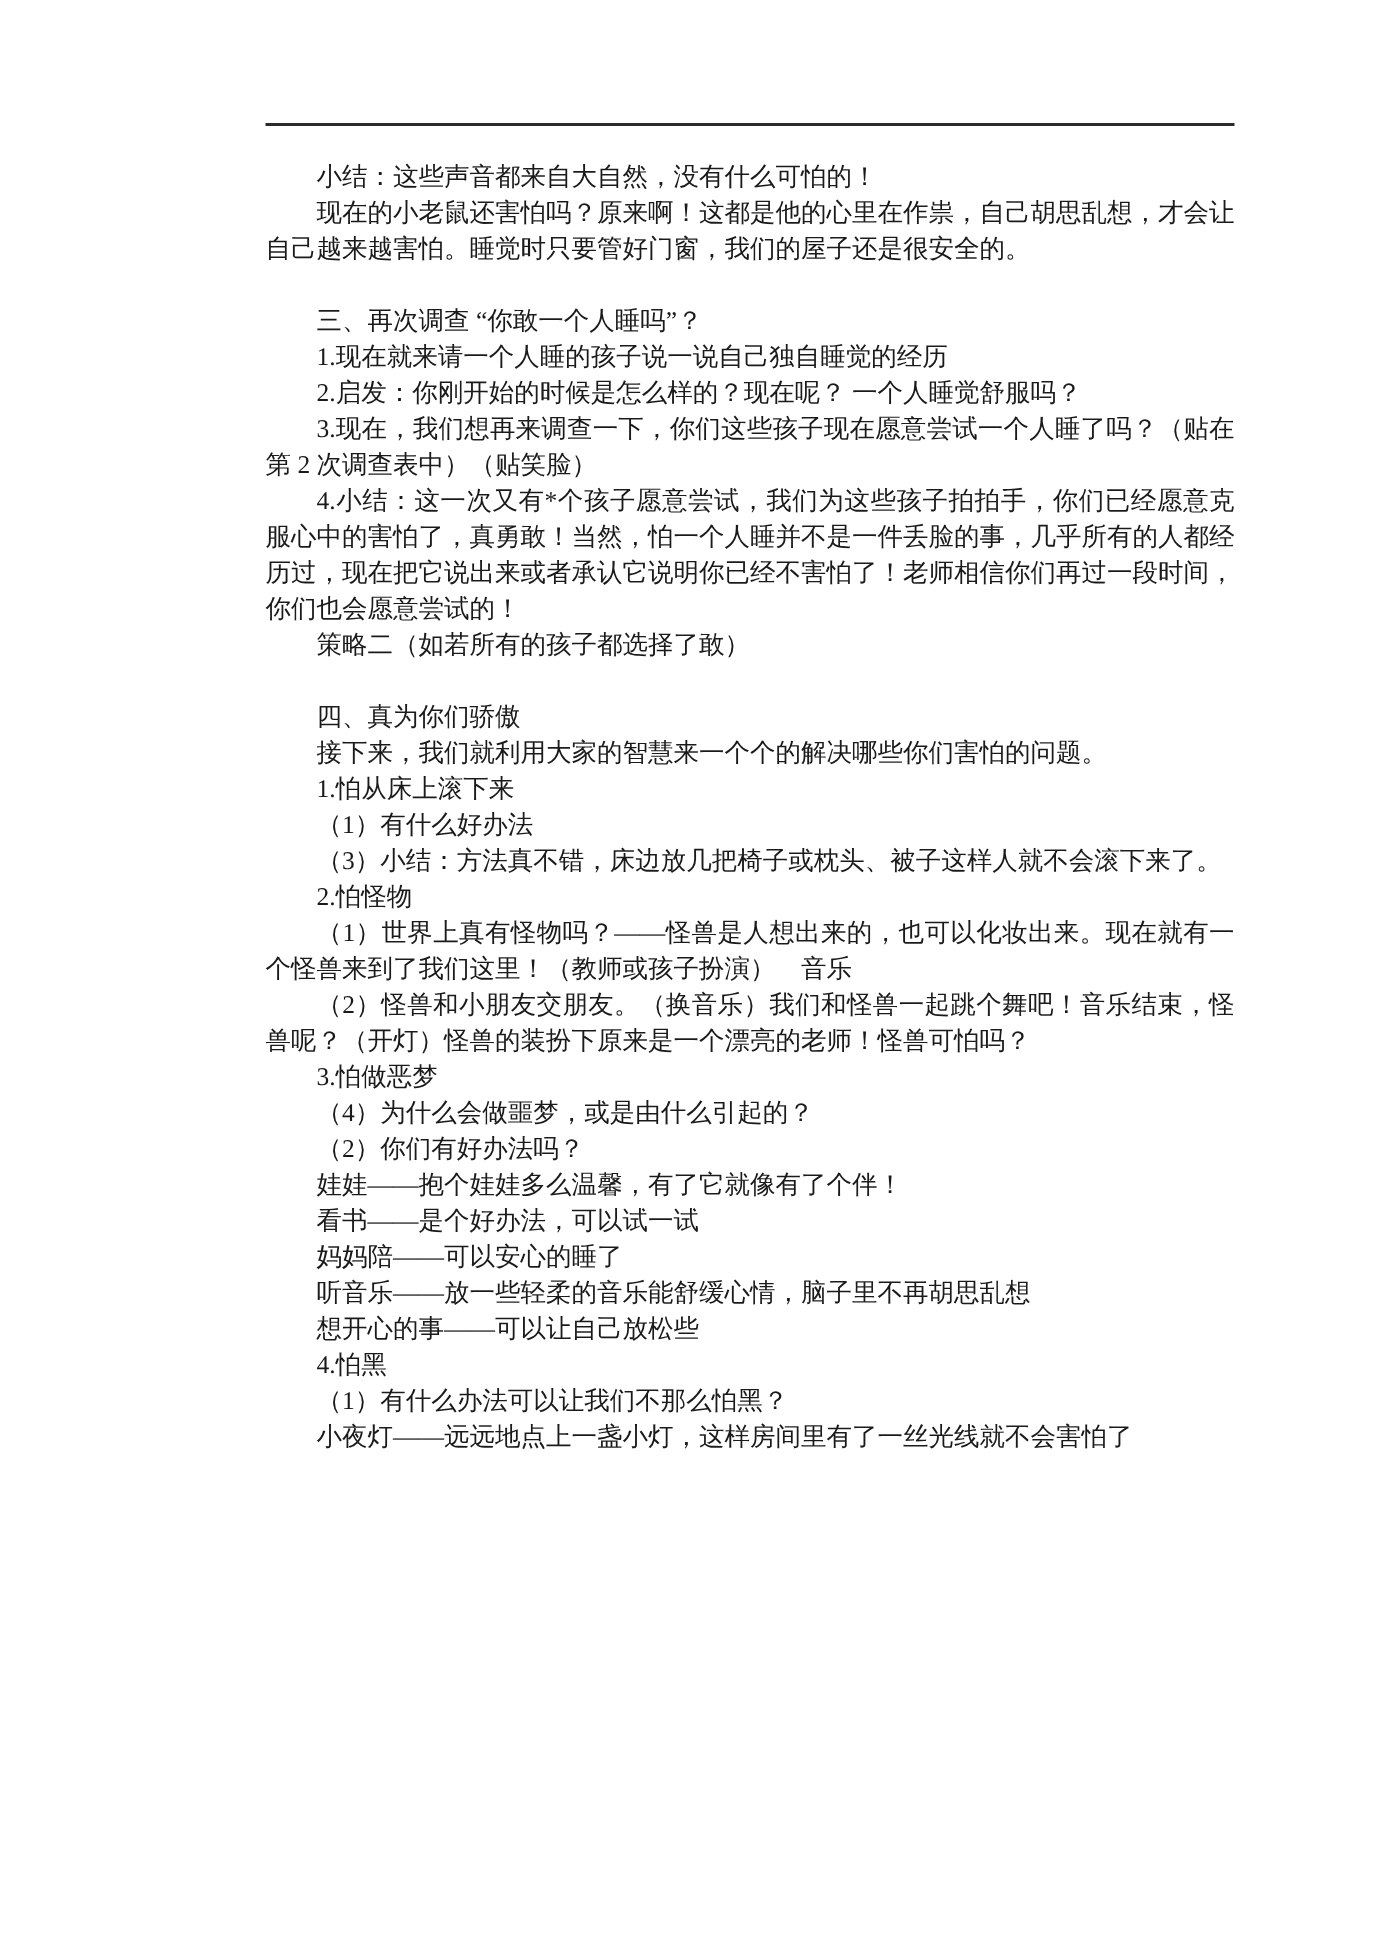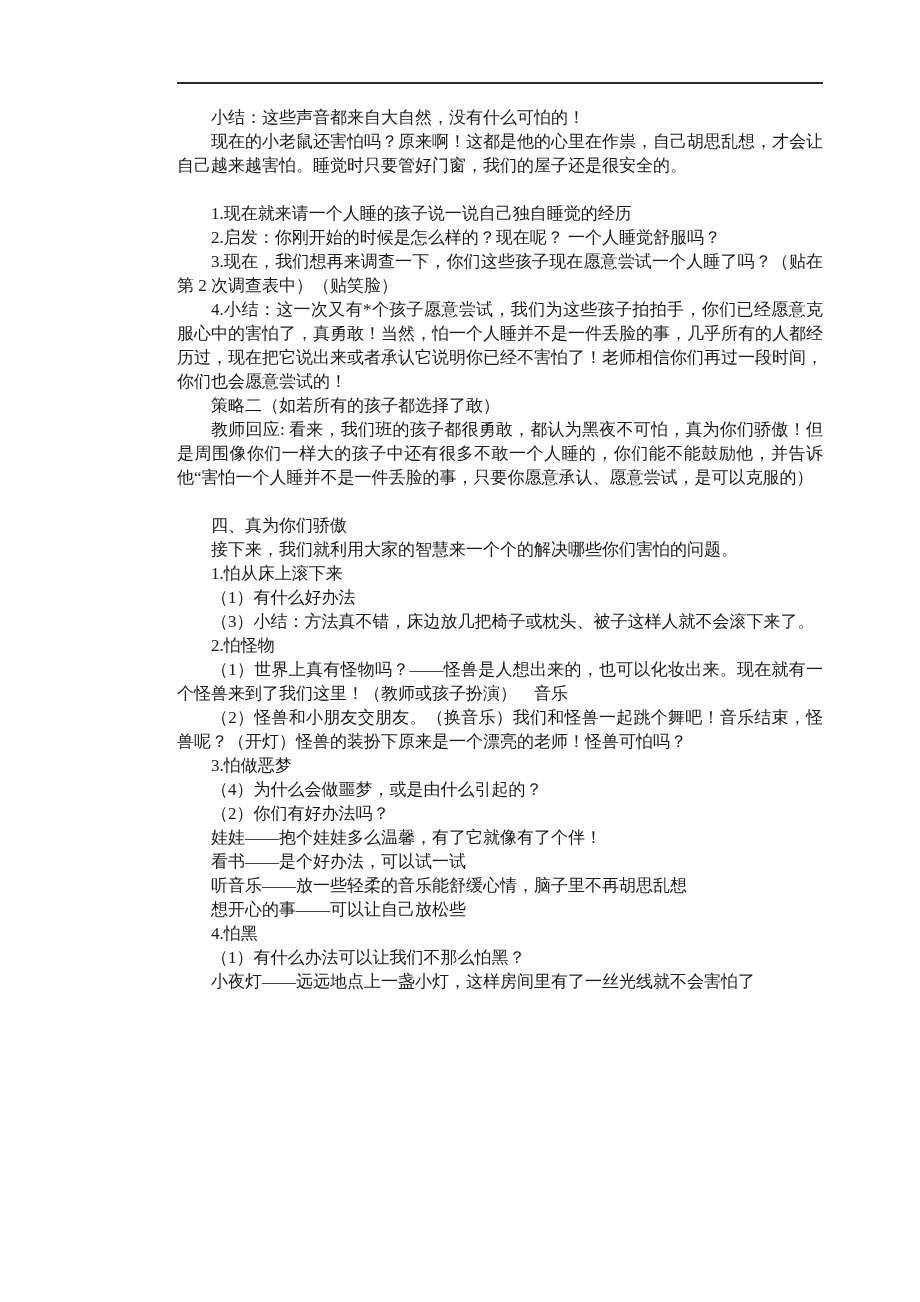--- a/index.html
+++ b/index.html
@@ -46,39 +46,40 @@
 </style>
 </head>
 <body>
 
 <div class="page" style="background: rgb(255, 255, 255); color: rgb(26, 26, 26); margin-left: 40px;">
   <div class="divider" style="background: rgb(43, 43, 43);"></div>
   <div class="content">
       <p class="para">小结：这些声音都来自大自然，没有什么可怕的！</p>
       <p class="para">现在的小老鼠还害怕吗？原来啊！这都是他的心里在作祟，自己胡思乱想，才会让自己越来越害怕。睡觉时只要管好门窗，我们的屋子还是很安全的。</p>
       <p class="para blank">&nbsp;</p>
+      <p class="para">三、再次调查 “你敢一个人睡吗”？</p>
       <p class="para">1.现在就来请一个人睡的孩子说一说自己独自睡觉的经历</p>
       <p class="para">2.启发：你刚开始的时候是怎么样的？现在呢？ 一个人睡觉舒服吗？</p>
       <p class="para">3.现在，我们想再来调查一下，你们这些孩子现在愿意尝试一个人睡了吗？（贴在第 2 次调查表中）（贴笑脸）</p>
       <p class="para">4.小结：这一次又有*个孩子愿意尝试，我们为这些孩子拍拍手，你们已经愿意克服心中的害怕了，真勇敢！当然，怕一个人睡并不是一件丢脸的事，几乎所有的人都经历过，现在把它说出来或者承认它说明你已经不害怕了！老师相信你们再过一段时间，你们也会愿意尝试的！</p>
       <p class="para">策略二（如若所有的孩子都选择了敢）</p>
-      <p class="para">教师回应: 看来，我们班的孩子都很勇敢，都认为黑夜不可怕，真为你们骄傲！但是周围像你们一样大的孩子中还有很多不敢一个人睡的，你们能不能鼓励他，并告诉他“害怕一个人睡并不是一件丢脸的事，只要你愿意承认、愿意尝试，是可以克服的）</p>
       <p class="para blank">&nbsp;</p>
       <p class="para">四、真为你们骄傲</p>
       <p class="para">接下来，我们就利用大家的智慧来一个个的解决哪些你们害怕的问题。</p>
       <p class="para">1.怕从床上滚下来</p>
       <p class="para">（1）有什么好办法</p>
       <p class="para">（3）小结：方法真不错，床边放几把椅子或枕头、被子这样人就不会滚下来了。</p>
       <p class="para">2.怕怪物</p>
       <p class="para">（1）世界上真有怪物吗？——怪兽是人想出来的，也可以化妆出来。现在就有一个怪兽来到了我们这里！（教师或孩子扮演）　音乐</p>
       <p class="para">（2）怪兽和小朋友交朋友。（换音乐）我们和怪兽一起跳个舞吧！音乐结束，怪兽呢？（开灯）怪兽的装扮下原来是一个漂亮的老师！怪兽可怕吗？</p>
       <p class="para">3.怕做恶梦</p>
       <p class="para">（4）为什么会做噩梦，或是由什么引起的？</p>
       <p class="para">（2）你们有好办法吗？</p>
       <p class="para">娃娃——抱个娃娃多么温馨，有了它就像有了个伴！</p>
       <p class="para">看书——是个好办法，可以试一试</p>
+      <p class="para">妈妈陪——可以安心的睡了</p>
       <p class="para">听音乐——放一些轻柔的音乐能舒缓心情，脑子里不再胡思乱想</p>
       <p class="para">想开心的事——可以让自己放松些</p>
       <p class="para">4.怕黑</p>
       <p class="para">（1）有什么办法可以让我们不那么怕黑？</p>
       <p class="para">小夜灯——远远地点上一盏小灯，这样房间里有了一丝光线就不会害怕了</p>
     </div>
 </div>
 
 </body></html>

